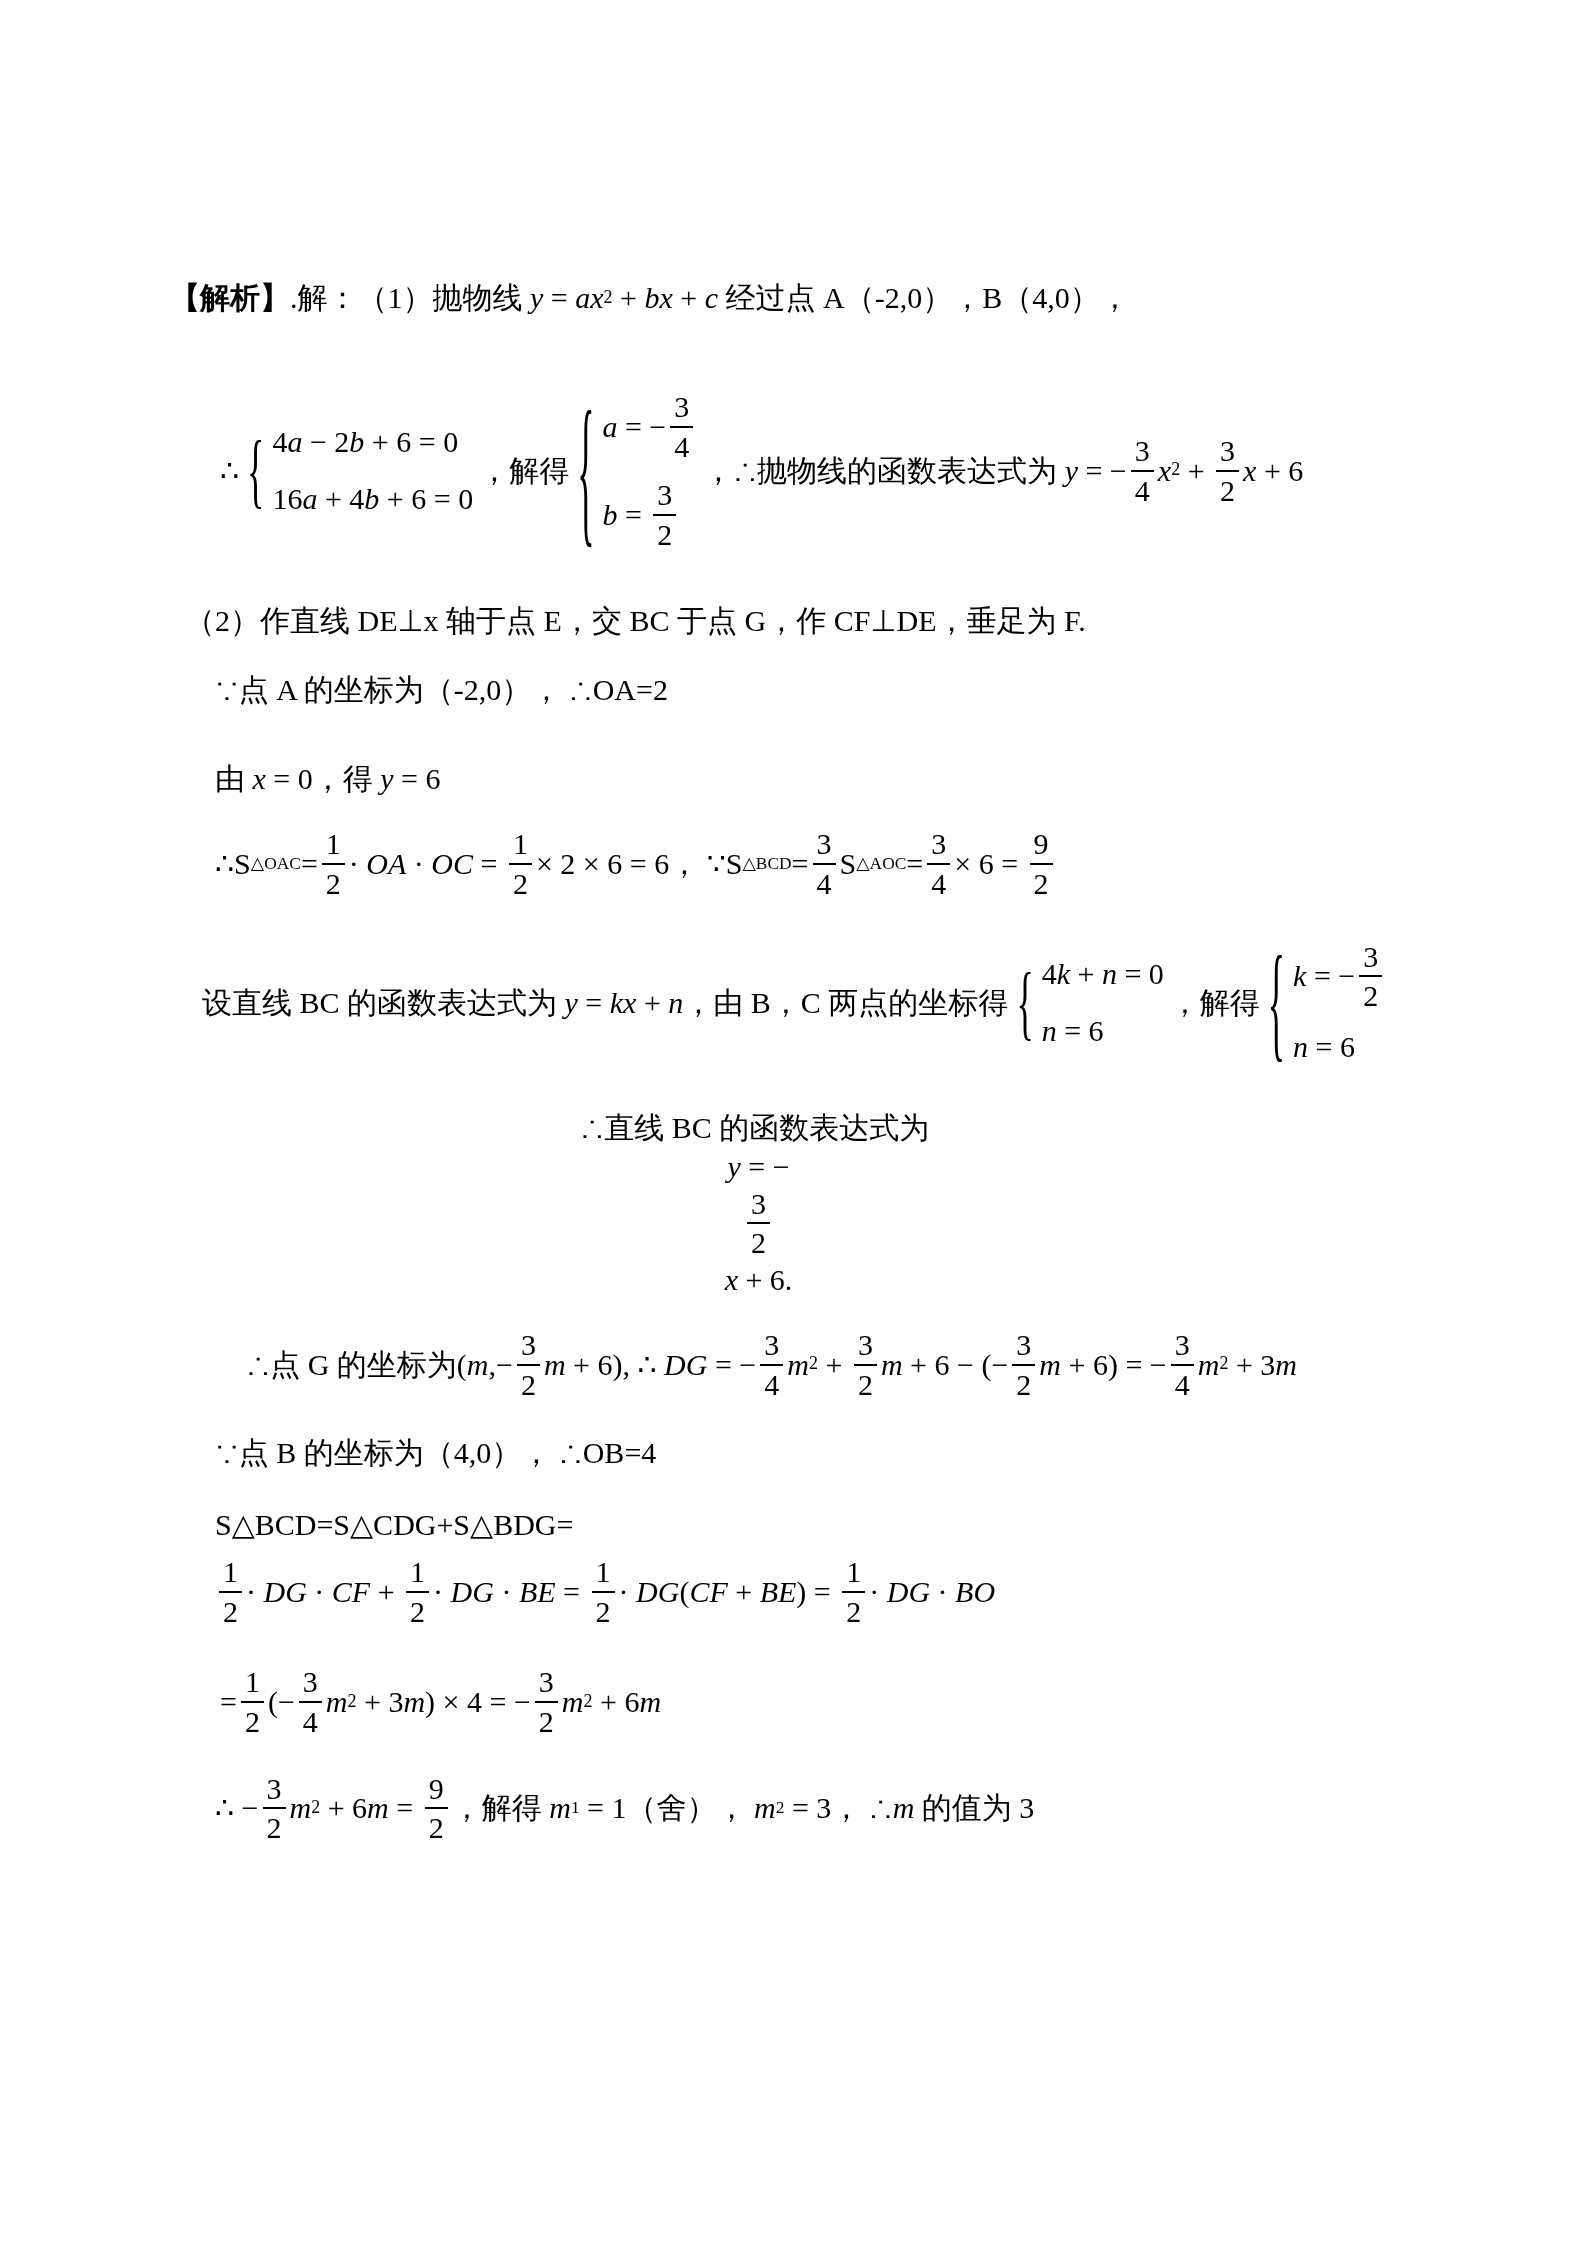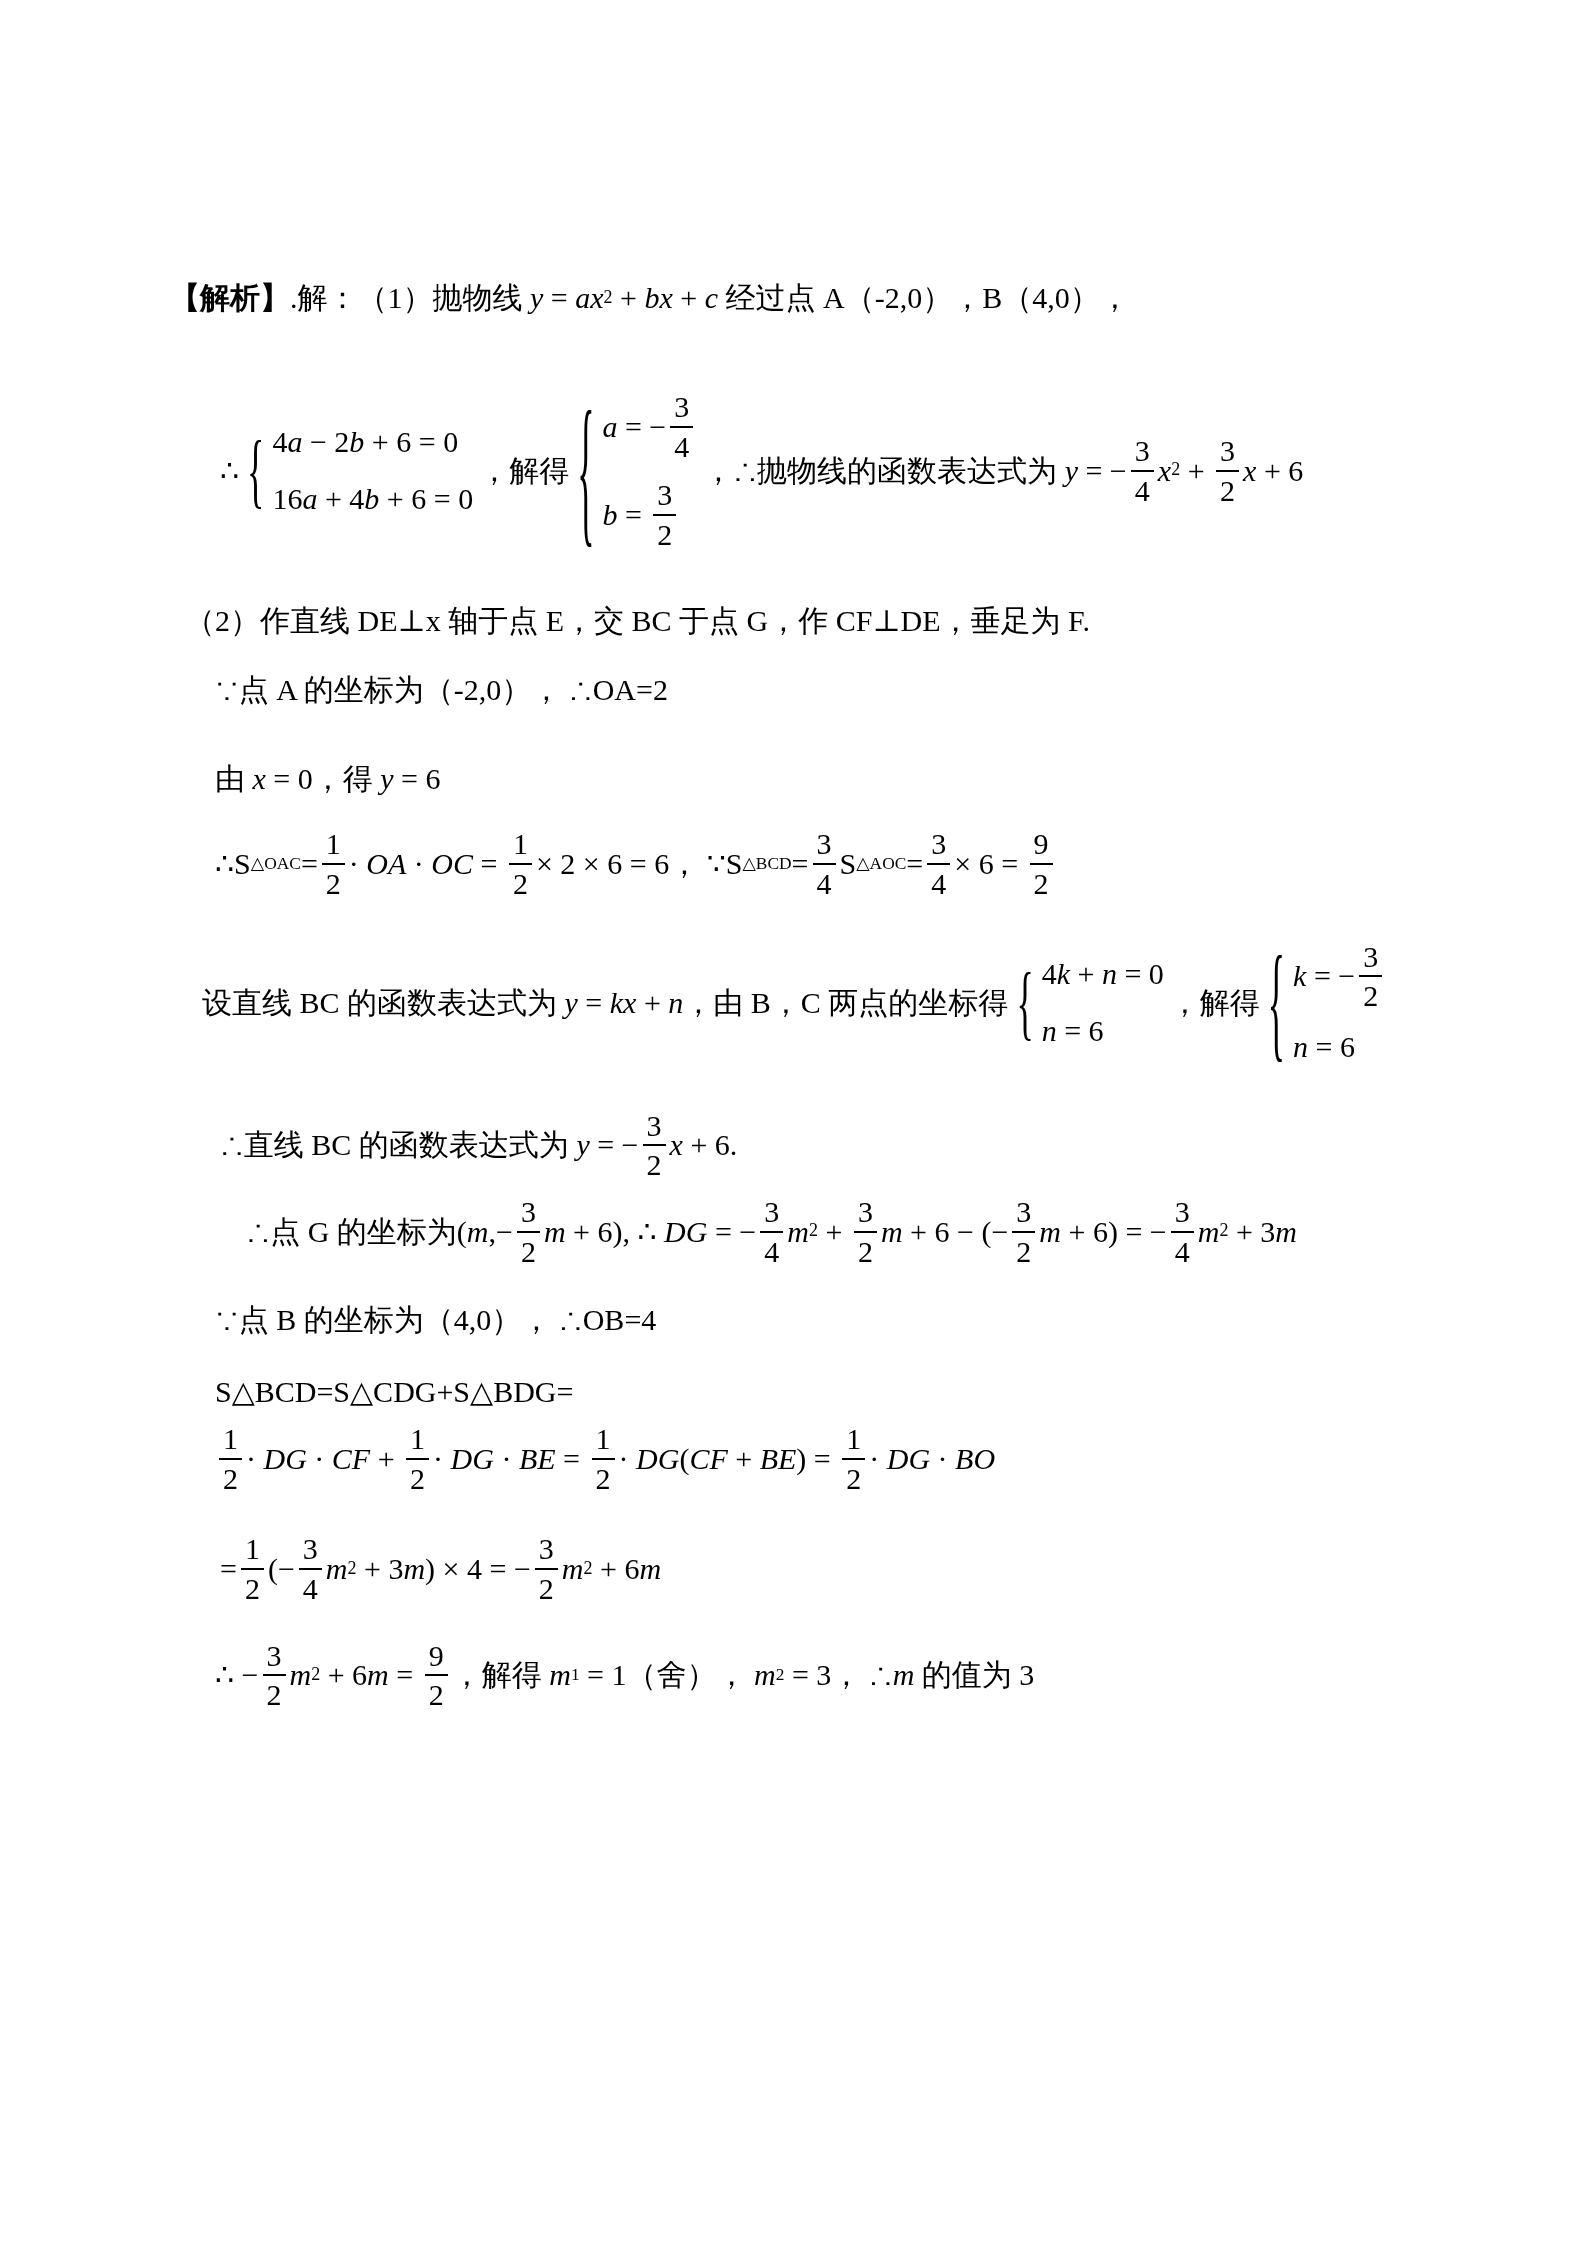--- a/index.html
+++ b/index.html
@@ -32,26 +32,26 @@
   .row{display:flex;align-items:center;}
   .brace{
     display:inline-block;transform:scaleY(var(--sy,2.2));transform-origin:50% 50%;
     font-size:36px;line-height:1;margin:0 8px 0 2px;font-weight:400;
   }
   .sup{font-size:0.6em;vertical-align:0.65em;white-space:pre;}
   .ssub{font-size:0.58em;vertical-align:-0.3em;white-space:pre;}
   
   .l1 {margin-left:0;   margin-bottom:72px;}
   .b2 {margin-left:50px;margin-bottom:50px;}
-  .l3 {margin-left:15px;margin-bottom:30px;}
+  .l3 {margin-left:15px;margin-bottom:30px;font-family:Liberation Serif, serif;}
   .l4 {margin-left:45px;margin-bottom:50px;}
   .l5 {margin-left:45px;margin-bottom:28px;}
   .l6 {margin-left:45px;margin-bottom:38px;}
   .b7 {margin-left:32px;margin-bottom:42px;}
-  .l8 {margin-left:50px;margin-bottom:12px;}
+  .l8 {margin-left:50px;margin-bottom:28px;flex-direction:column;}
   .l9 {margin-left:50px;margin-bottom:32px;justify-content:flex-end;}
   .l10{margin-left:45px;margin-bottom:33px;}
   .l11{margin-left:45px;margin-bottom:10px;}
   .l12{margin-left:45px;margin-bottom:36px;}
   .l13{margin-left:50px;margin-bottom:32px;}
   .l14{margin-left:45px;}
 </style>
 </head>
 <body>
 

